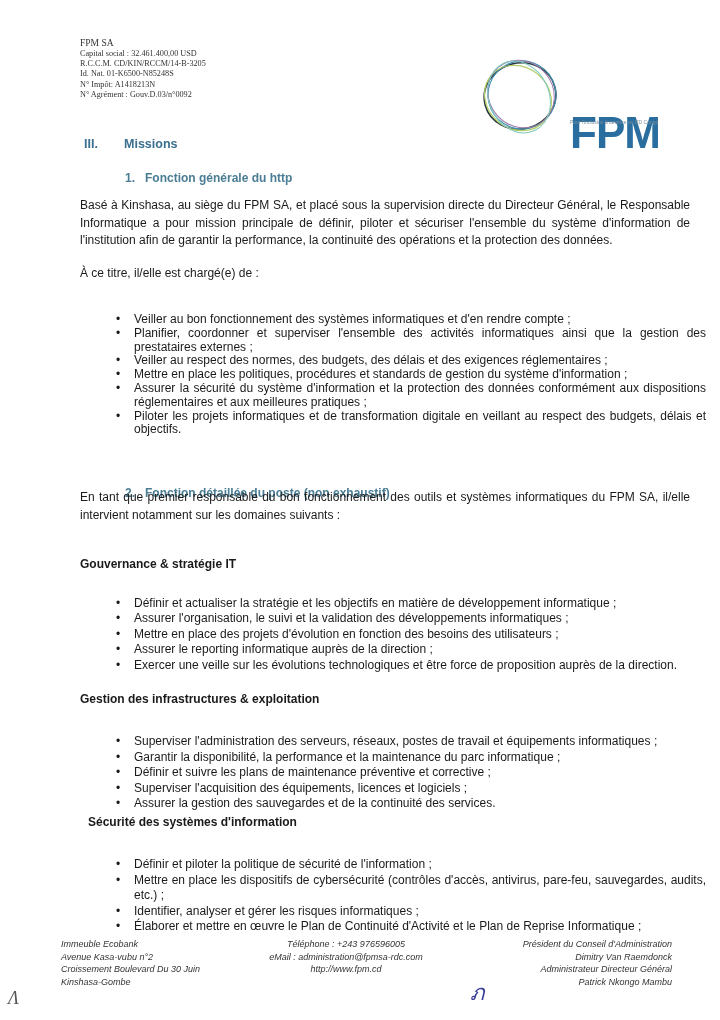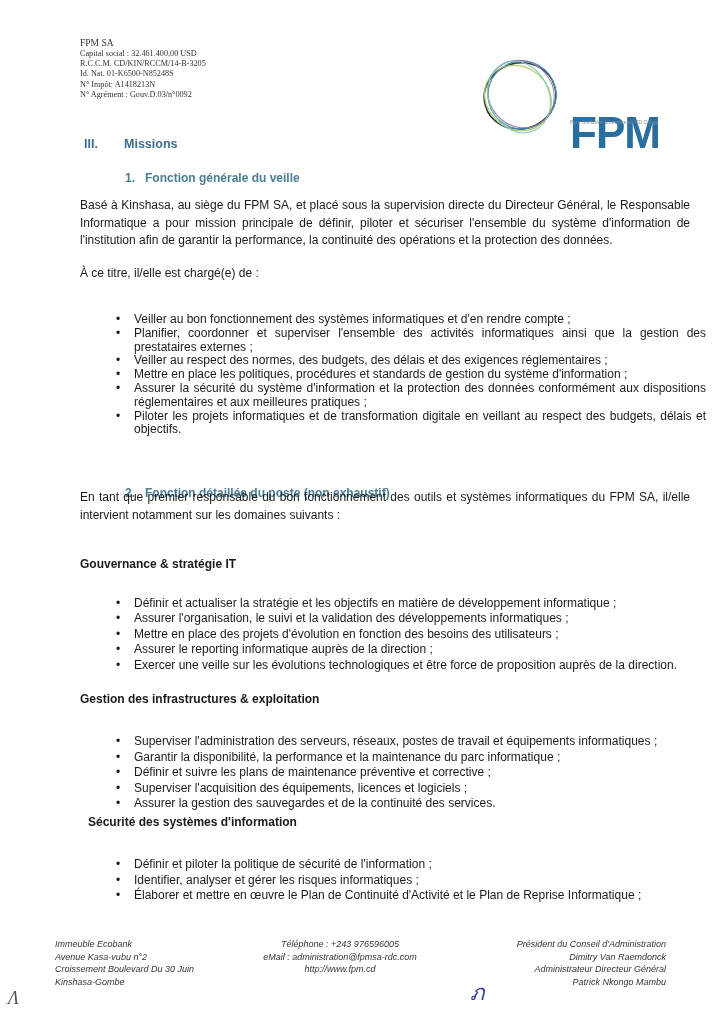--- a/index.html
+++ b/index.html
@@ -13,24 +13,24 @@
   .h1 { position: absolute; left: 84px; top: 137px; font-size: 12.5px; font-weight: bold; color: #3b6e8f; }
   .h1 .num { display: inline-block; width: 40px; }
   .h2 { position: absolute; font-size: 12px; font-weight: bold; color: #4a7d94; }
   .h2 .num { display: inline-block; width: 20px; }
   .para { position: absolute; left: 80px; width: 610px; font-size: 12px; line-height: 17.5px; text-align: justify; }
   .intro { position: absolute; left: 80px; font-size: 12px; }
   .bullets { position: absolute; left: 100px; width: 590px; margin: 16px; padding: 0; list-style: none; font-size: 12px; line-height: 13.8px; }
   .bullets li { position: relative; padding-left: 18px; text-align: justify; }
   .bullets li::before { content: "\2022"; position: absolute; left: 0; top: 0; }
   .subh { position: absolute; left: 80px; font-size: 12px; font-weight: bold; }
-  .footer { position: absolute; top: 938px; font-size: 9px; line-height: 12.5px; font-style: italic; color: #333; }
+  .footer { position: absolute; top: 938px; font-size: 9px; line-height: 12.5px; font-style: italic; color: #333; margin-left: 6px; }
   .f-left { left: 55px; }
   .f-mid { left: 240px; width: 200px; text-align: center; }
-  .f-right { right: 54px; text-align: right; }
+  .f-right { right: 48px; text-align: right; }
   .initials { position: absolute; font-family: "Liberation Serif", serif; color: #3a3f9a; font-style: italic; }
 </style>
 </head>
 <body>
 
 <div class="company">
   <div class="name">FPM SA</div>
   <div>Capital social : 32.461.400,00 USD</div>
   <div>R.C.C.M. CD/KIN/RCCM/14-B-3205</div>
   <div>Id. Nat. 01-K6500-N85248S</div>
@@ -48,21 +48,21 @@
   </svg>
   <div class="word">FPM</div>
   <div class="tag">Pour l'inclusion financière en RD Congo</div>
 </div>
 
 <div class="h1">
   <span class="num">III.</span><span>Missions</span>
 </div>
 
 <div class="h2" style="left:125px; top:171px;">
-  <span class="num">1.</span><span>Fonction générale du veille</span>
+  <span class="num">1.</span><span>Fonction générale du http</span>
 </div>
 
 <div class="para" style="top:197px;">Basé à Kinshasa, au siège du FPM SA, et placé sous la supervision directe du Directeur Général, le Responsable Informatique a pour mission principale de définir, piloter et sécuriser l'ensemble du système d'information de l'institution afin de garantir la performance, la continuité des opérations et la protection des données.</div>
 
 <div class="intro" style="top:266px;">À ce titre, il/elle est chargé(e) de :</div>
 
 <ul class="bullets" style="top:297px;">
   <li>Veiller au bon fonctionnement des systèmes informatiques et d'en rendre compte ;</li>
   <li>Planifier, coordonner et superviser l'ensemble des activités informatiques ainsi que la gestion des prestataires externes ;</li>
   <li>Veiller au respect des normes, des budgets, des délais et des exigences réglementaires ;</li>
@@ -91,20 +91,21 @@
   <li>Superviser l'administration des serveurs, réseaux, postes de travail et équipements informatiques ;</li>
   <li>Garantir la disponibilité, la performance et la maintenance du parc informatique ;</li>
   <li>Définir et suivre les plans de maintenance préventive et corrective ;</li>
   <li>Superviser l'acquisition des équipements, licences et logiciels ;</li>
   <li>Assurer la gestion des sauvegardes et de la continuité des services.</li>
 </ul>
 
 <div class="subh" style="left:88px; top:815px;">Sécurité des systèmes d'information</div>
 <ul class="bullets" style="top:841px; line-height:15.6px;">
   <li>Définir et piloter la politique de sécurité de l'information ;</li>
+  <li> Mettre en place les dispositifs de cybersécurité (contrôles d'accès, antivirus, pare-feu, sauvegardes, audits, etc.) ;</li>
   <li>Identifier, analyser et gérer les risques informatiques ;</li>
   <li>Élaborer et mettre en œuvre le Plan de Continuité d'Activité et le Plan de Reprise Informatique ;</li>
 </ul>
 
 <div class="footer f-left">
   <div>Immeuble Ecobank</div>
   <div>Avenue Kasa-vubu n°2</div>
   <div>Croissement Boulevard Du 30 Juin</div>
   <div>Kinshasa-Gombe</div>
 </div>

